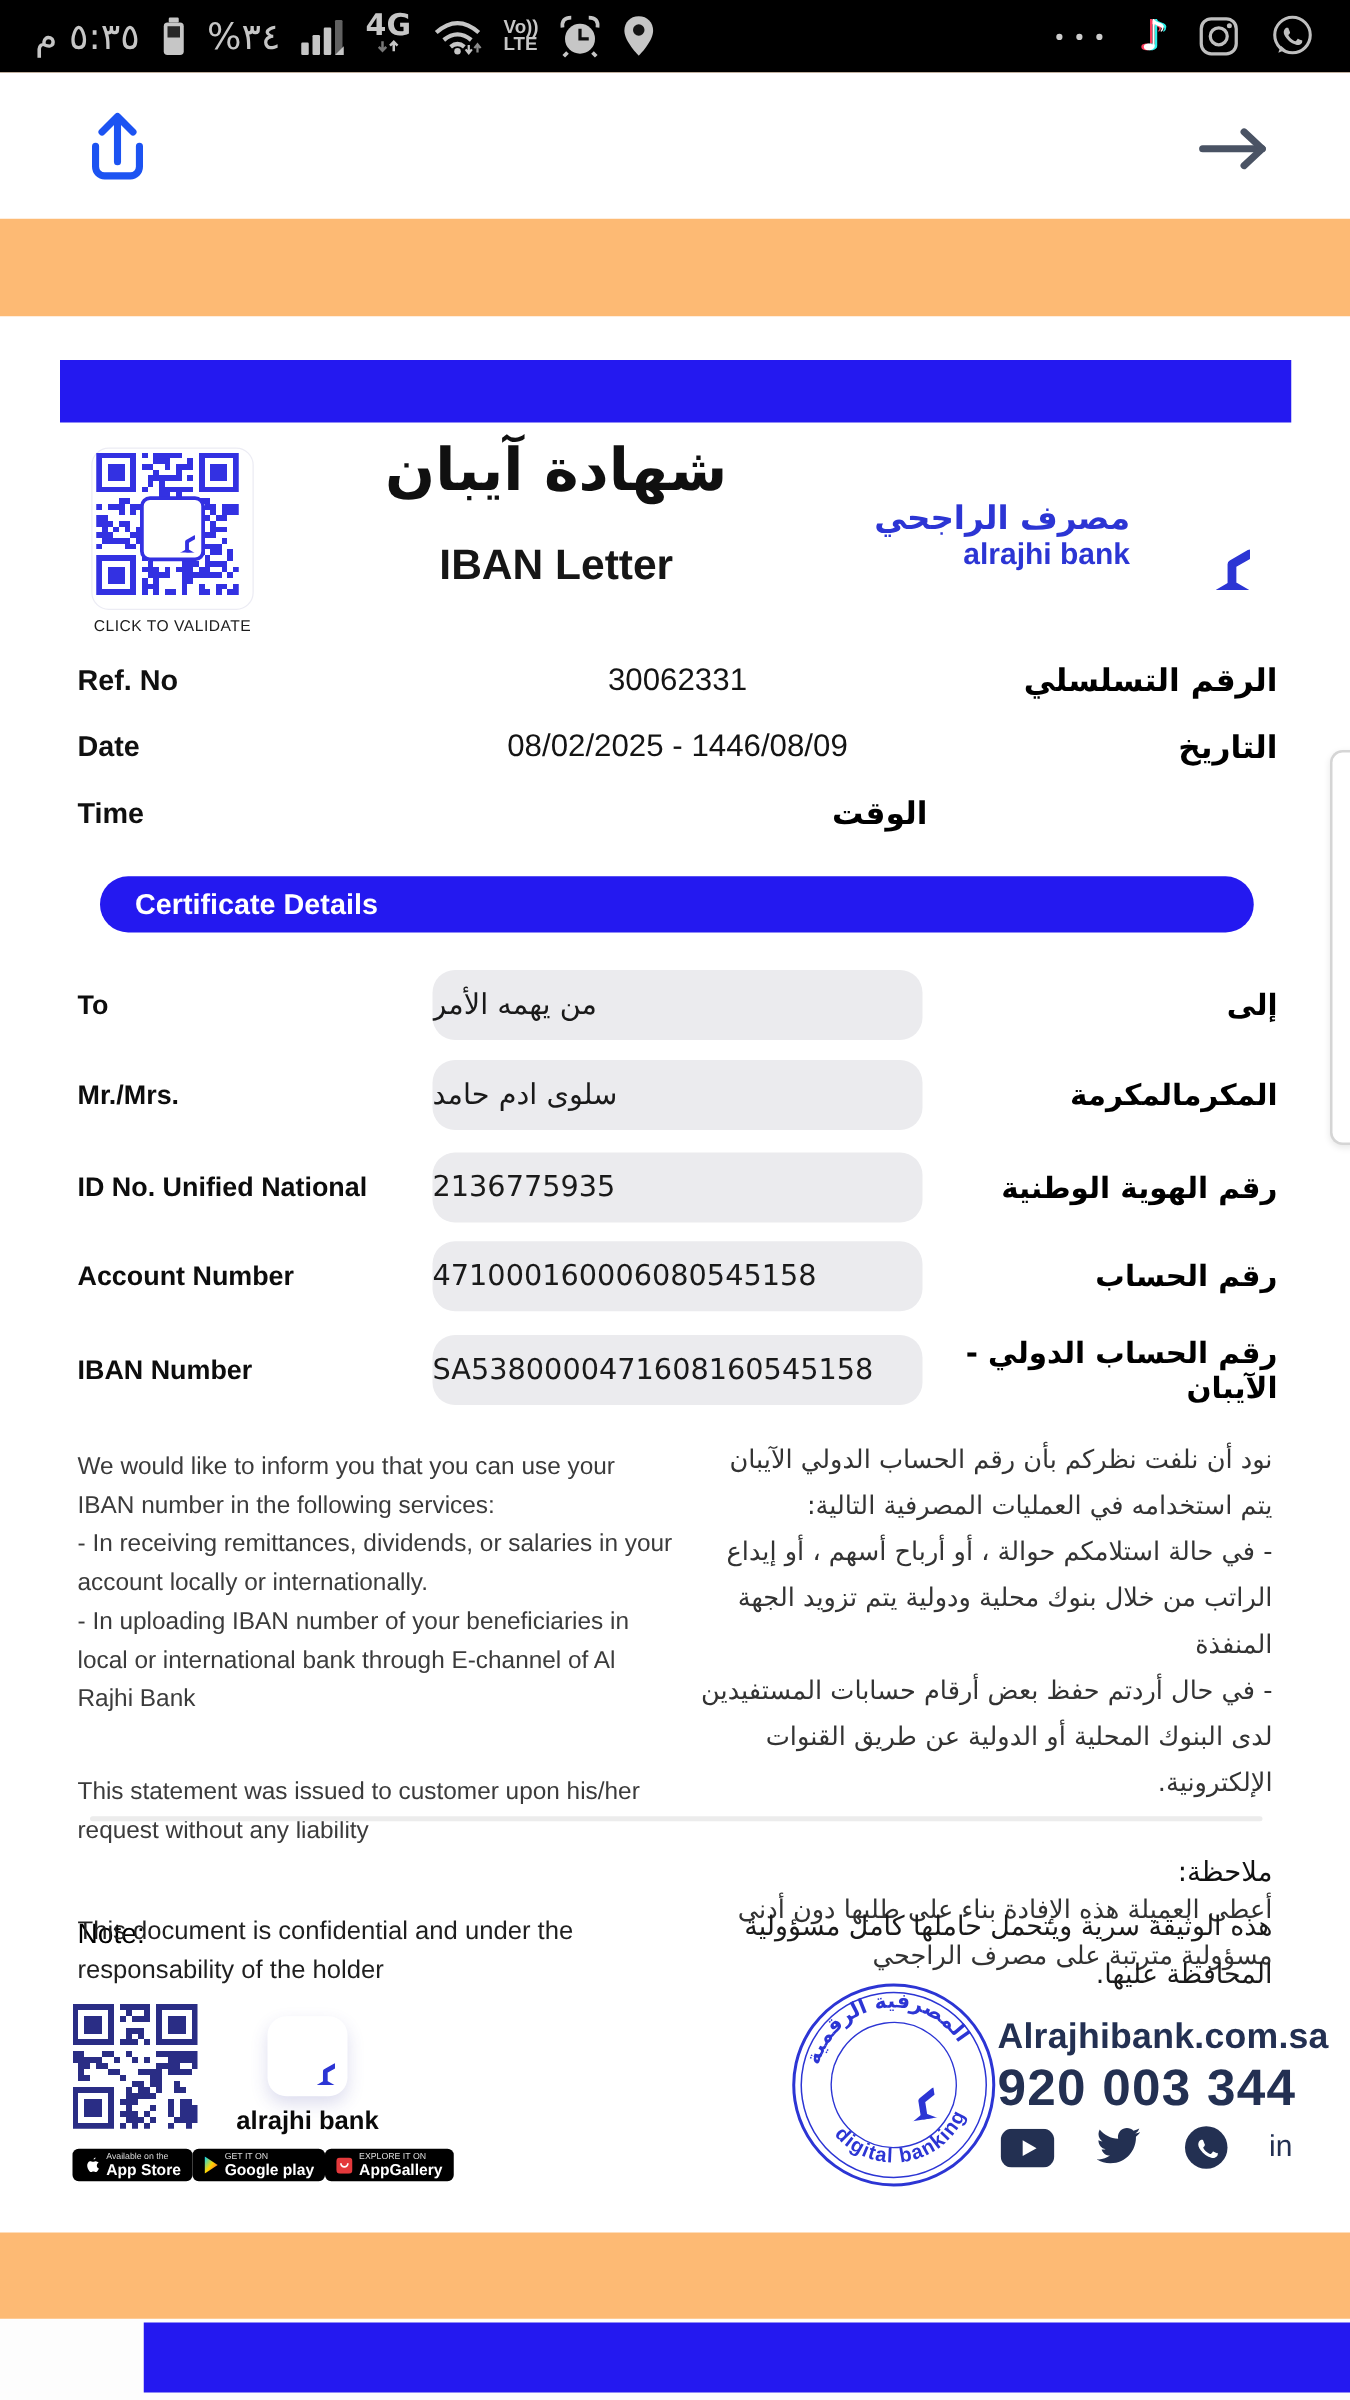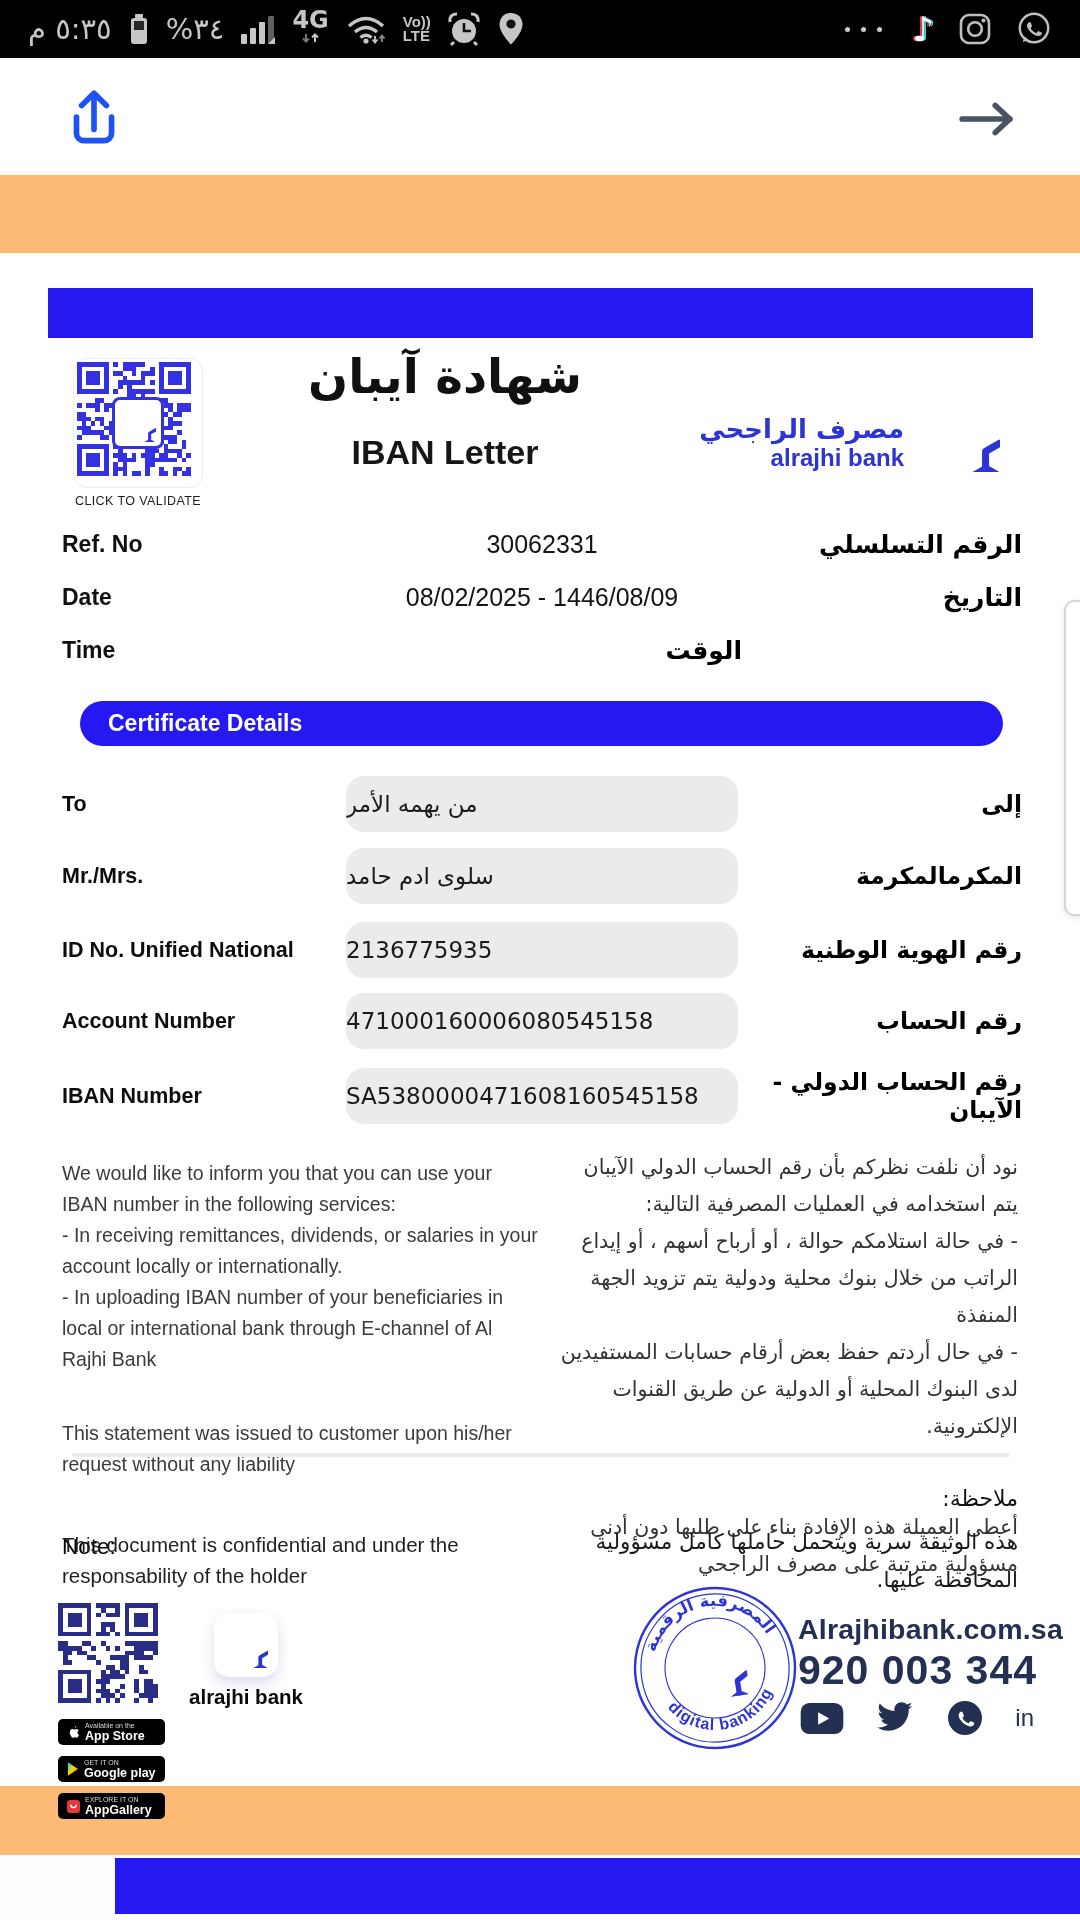--- a/index.html
+++ b/index.html
@@ -22,21 +22,21 @@
   .fwd-btn{position:absolute;right:64px;top:42px;width:58px;height:38px;cursor:pointer;}
   
   .page{position:absolute;top:253px;left:0;width:1080px;height:1533px;background:#fff;}
   .blueband{left:48px;right:47px;top:35px;height:50px;background:var(--accent,#2419f0);}
   .qrblock{left:72px;top:105px;width:132px;text-align:center;}
   .qrbox{position:relative;width:122px;height:122px;margin:0 auto;border:1px solid #ececf4;border-radius:14px;padding:3px;background:#fff;}
   .qrcenter{position:absolute;left:50%;top:50%;transform:translate(-50%,-50%);width:46px;height:46px;background:#fff;border:3px solid var(--qr_blue,#3331e2);border-radius:8px;display:flex;align-items:center;justify-content:center;}
   .qrcaption{margin-top:6px;font-size:12.5px;letter-spacing:.4px;color:#1c1c1c;}
   .title-ar{left:160px;width:570px;top:96px;text-align:center;font-size:47px;font-weight:700;color:#101010;font-family:"DejaVu Sans",sans-serif;}
   .title-en{left:160px;width:570px;top:180px;text-align:center;font-size:34px;font-weight:600;color:#161616;}
-  .brand{right:80px;top:133px;display:flex;align-items:flex-end;gap:14px;}
+  .brand{right:80px;top:133px;display:flex;align-items:center;gap:14px;}
   .brand-txt{text-align:right;color:var(--logo_blue,#2c35d4);}
   .brand-ar{font-size:26px;font-weight:700;font-family:"DejaVu Sans",sans-serif;line-height:30px;}
   .brand-en{font-size:24px;font-weight:600;line-height:28px;}
   .metarow{left:62px;right:58px;display:grid;grid-template-columns:280px 1fr 280px;align-items:center;height:42px;}
   .metarow .l{font-size:23px;font-weight:600;color:#101010;}
   .metarow .v{font-size:25px;color:#141414;text-align:center;}
   .metarow .r{font-size:25px;font-weight:700;color:#000;text-align:right;font-family:"DejaVu Sans",sans-serif;}
   .certpill{left:80px;right:77px;top:448px;height:45px;border-radius:23px;background:var(--accent,#2419f0);color:#fff;font-size:23px;font-weight:700;line-height:45px;padding-left:28px;}
   .fieldrow{left:62px;right:58px;display:grid;grid-template-columns:280px 1fr 280px;align-items:center;height:56px;}
   .fieldrow .l{font-size:21.5px;font-weight:700;color:#0d0d0d;}
@@ -48,21 +48,21 @@
   .info-ar{left:552px;top:896px;width:466px;font-size:20.5px;line-height:37px;color:#333;direction:rtl;text-align:right;font-family:"DejaVu Sans",sans-serif;}
   .info-ar .stmt{margin-top:64px;}
   .divider{left:72px;right:70px;top:1200px;height:4px;background:#ececec;border-radius:2px;}
   .note-l-en{left:62px;top:1237px;font-size:22.5px;font-weight:400;color:#000;margin-top:44px;}
   .note-l-ar{right:62px;top:1233px;font-size:22px;color:#111;font-family:"DejaVu Sans",sans-serif;}
   .note-t-en{left:62px;top:1276px;width:430px;font-size:20.5px;line-height:31px;color:#1f1f1f;}
   .note-t-ar{left:552px;top:1270px;width:466px;font-size:21.5px;line-height:38px;color:#1a1a1a;direction:rtl;text-align:right;font-family:"DejaVu Sans",sans-serif;}
   .fqr{left:58px;top:1350px;width:100px;height:100px;}
   .appicon{left:214px;top:1360px;width:64px;height:64px;border-radius:15px;background:#fff;box-shadow:0 6px 14px rgba(60,60,160,.18);display:flex;align-items:center;justify-content:center;}
   .appname{left:156px;top:1432px;width:180px;text-align:center;font-size:20.5px;font-weight:700;color:#0a0a0a;}
-  .badges{left:58px;top:1466px;display:flex;gap:11px;flex-direction:column;}
+  .badges{left:58px;top:1466px;display:flex;}
   .badge{background:#000;border-radius:5px;height:26px;display:flex;align-items:center;gap:5px;padding:0 9px;box-sizing:border-box;}
   .badge .t i{display:block;font-style:normal;font-size:7px;line-height:8px;color:#ddd;}
   .badge .t b{display:block;font-size:12.5px;line-height:13px;color:#fff;font-weight:700;}
   .stamp{left:630px;top:1330px;}
   .website{left:798px;top:1360px;font-size:28.5px;font-weight:700;color:var(--navy,#233052);letter-spacing:.2px;}
   .phone{left:798px;top:1394px;font-size:41px;font-weight:700;color:var(--navy,#233052);letter-spacing:1px;}
   .social{left:800px;top:1446px;width:234px;display:flex;justify-content:space-between;align-items:center;}
   .linkedin{font-size:24px;font-weight:400;color:var(--navy,#233052);line-height:30px;}
   
   .bottomband{position:absolute;left:0;top:1855px;width:1080px;height:65px;background:#fdfdfd;}

